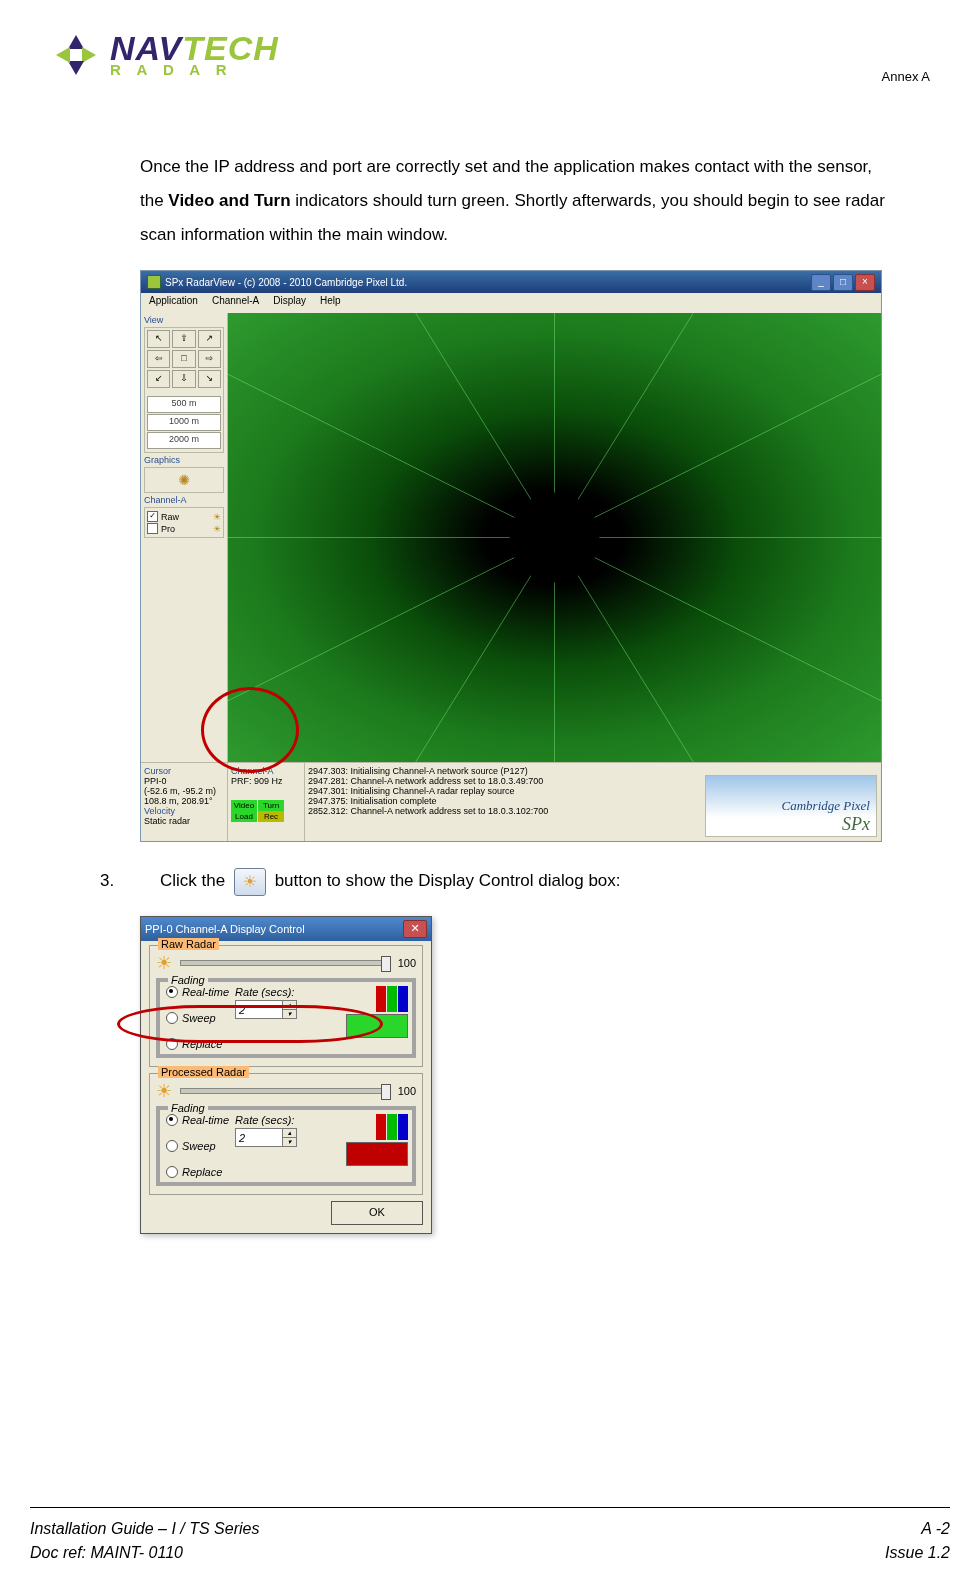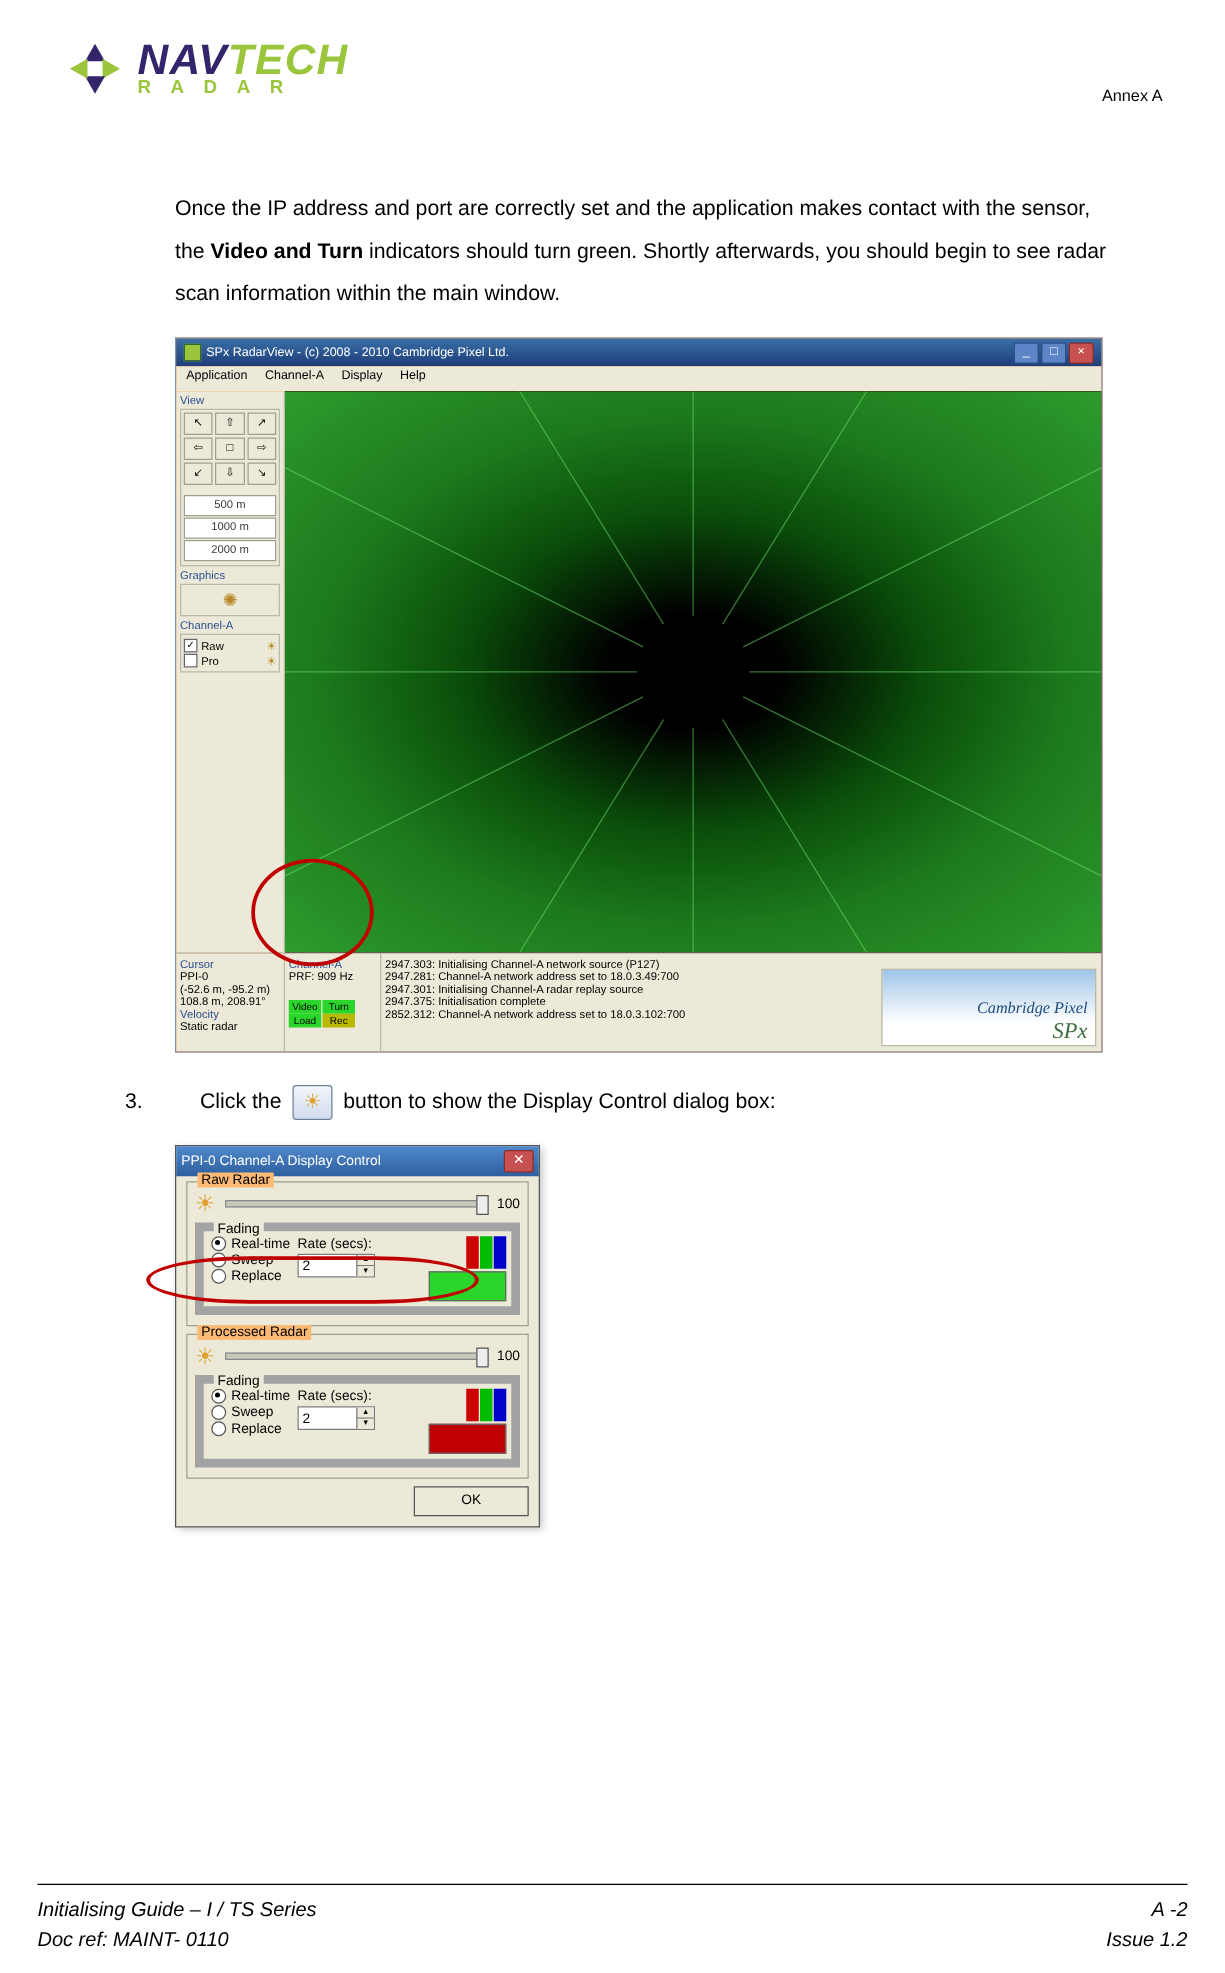--- a/index.html
+++ b/index.html
@@ -207,25 +207,25 @@
   }
   .brightness-row { display:flex; align-items:center; gap:8px; margin-bottom:4px;}
   .slider-track {
     flex:1; height:4px; background:#c8c8b8; border:1px solid #888; position:relative;
   }
   .slider-knob {
     position:absolute; top:-5px; right:-2px; width:8px; height:14px;
     background:#eee; border:1px solid #555;
   }
   .subfield {
-    border:7px solid #a3a3a3; padding:4px 4px 4px 6px;
-    display:flex; gap:6px; position:relative;
+    border:4px solid #a3a3a3; padding:4px 4px 4px 6px;
+    display:flex; gap:6px; position:relative;font-style:italic;
   }
   .subfield .legend { position:absolute; top:-8px; left:8px; background:#ece9d8; padding:0 3px;}
-  .radio-col { display:flex; flex-direction:column; gap:1px;}
+  .radio-col { display:flex; flex-direction:column; gap:14px;}
   .radio-row { display:flex; align-items:center; gap:4px;}
   .radio { width:10px; height:10px; border:1px solid #555; border-radius:50%; background:#fff; position:relative;}
   .radio.sel::after { content:""; position:absolute; top:2px; left:2px; width:4px; height:4px; background:#000; border-radius:50%;}
   .rate-col { display:flex; flex-direction:column; gap:2px;}
   .rate-input {
     width:60px; height:17px; border:1px solid #7a7a7a; background:#fff;
     display:flex; align-items:center;
   }
   .rate-input .val { flex:1; padding-left:3px;}
   .rate-input .spin { width:14px; display:flex; flex-direction:column;}
@@ -527,21 +527,21 @@
       </div>
       <div class="okbtn">OK</div>
       <div style="clear:both;"></div>
     </div>
     <div class="red-oval-2"></div>
   </div>
 
 
   <div class="footer-line"></div>
   <div class="footer-row1">
-    <span>Initialising Guide – I / TS Series</span>
+    <span>Installation Guide – I / TS Series</span>
     <span>A -2</span>
   </div>
   <div class="footer-row2">
     <span>Doc ref: MAINT- 0110</span>
     <span>Issue 1.2</span>
   </div>
 
 </div>
 
 </body></html>

